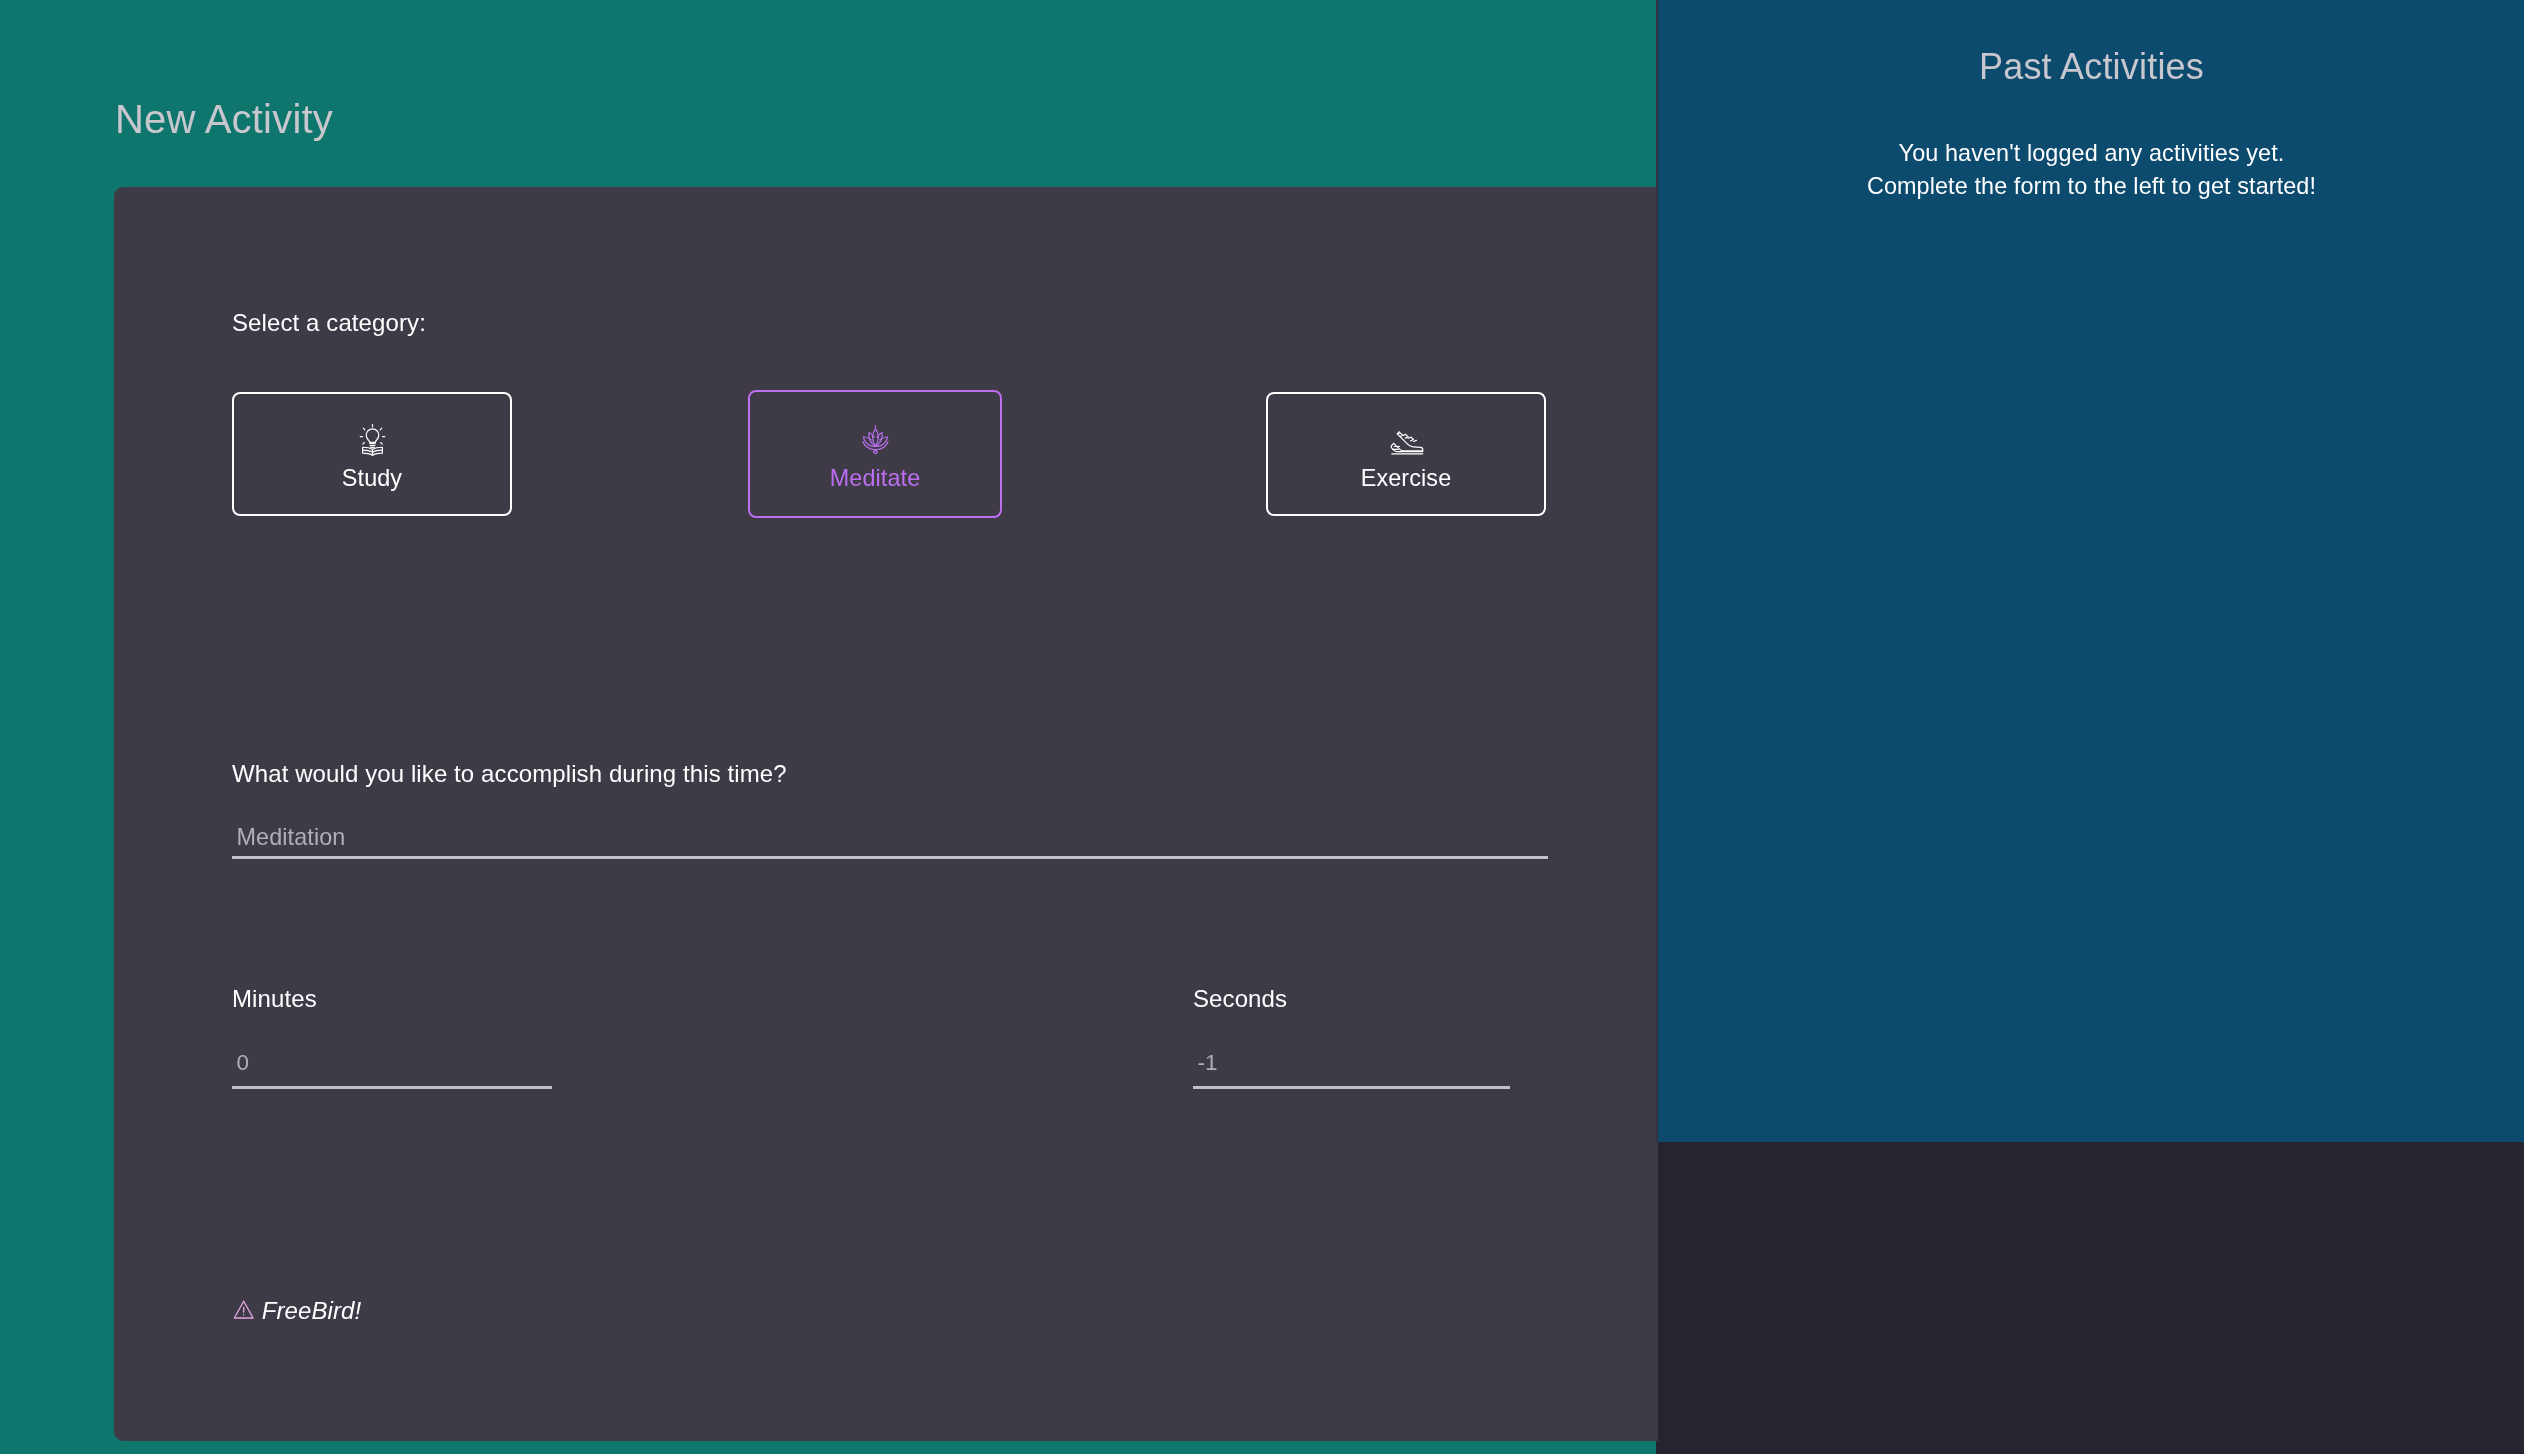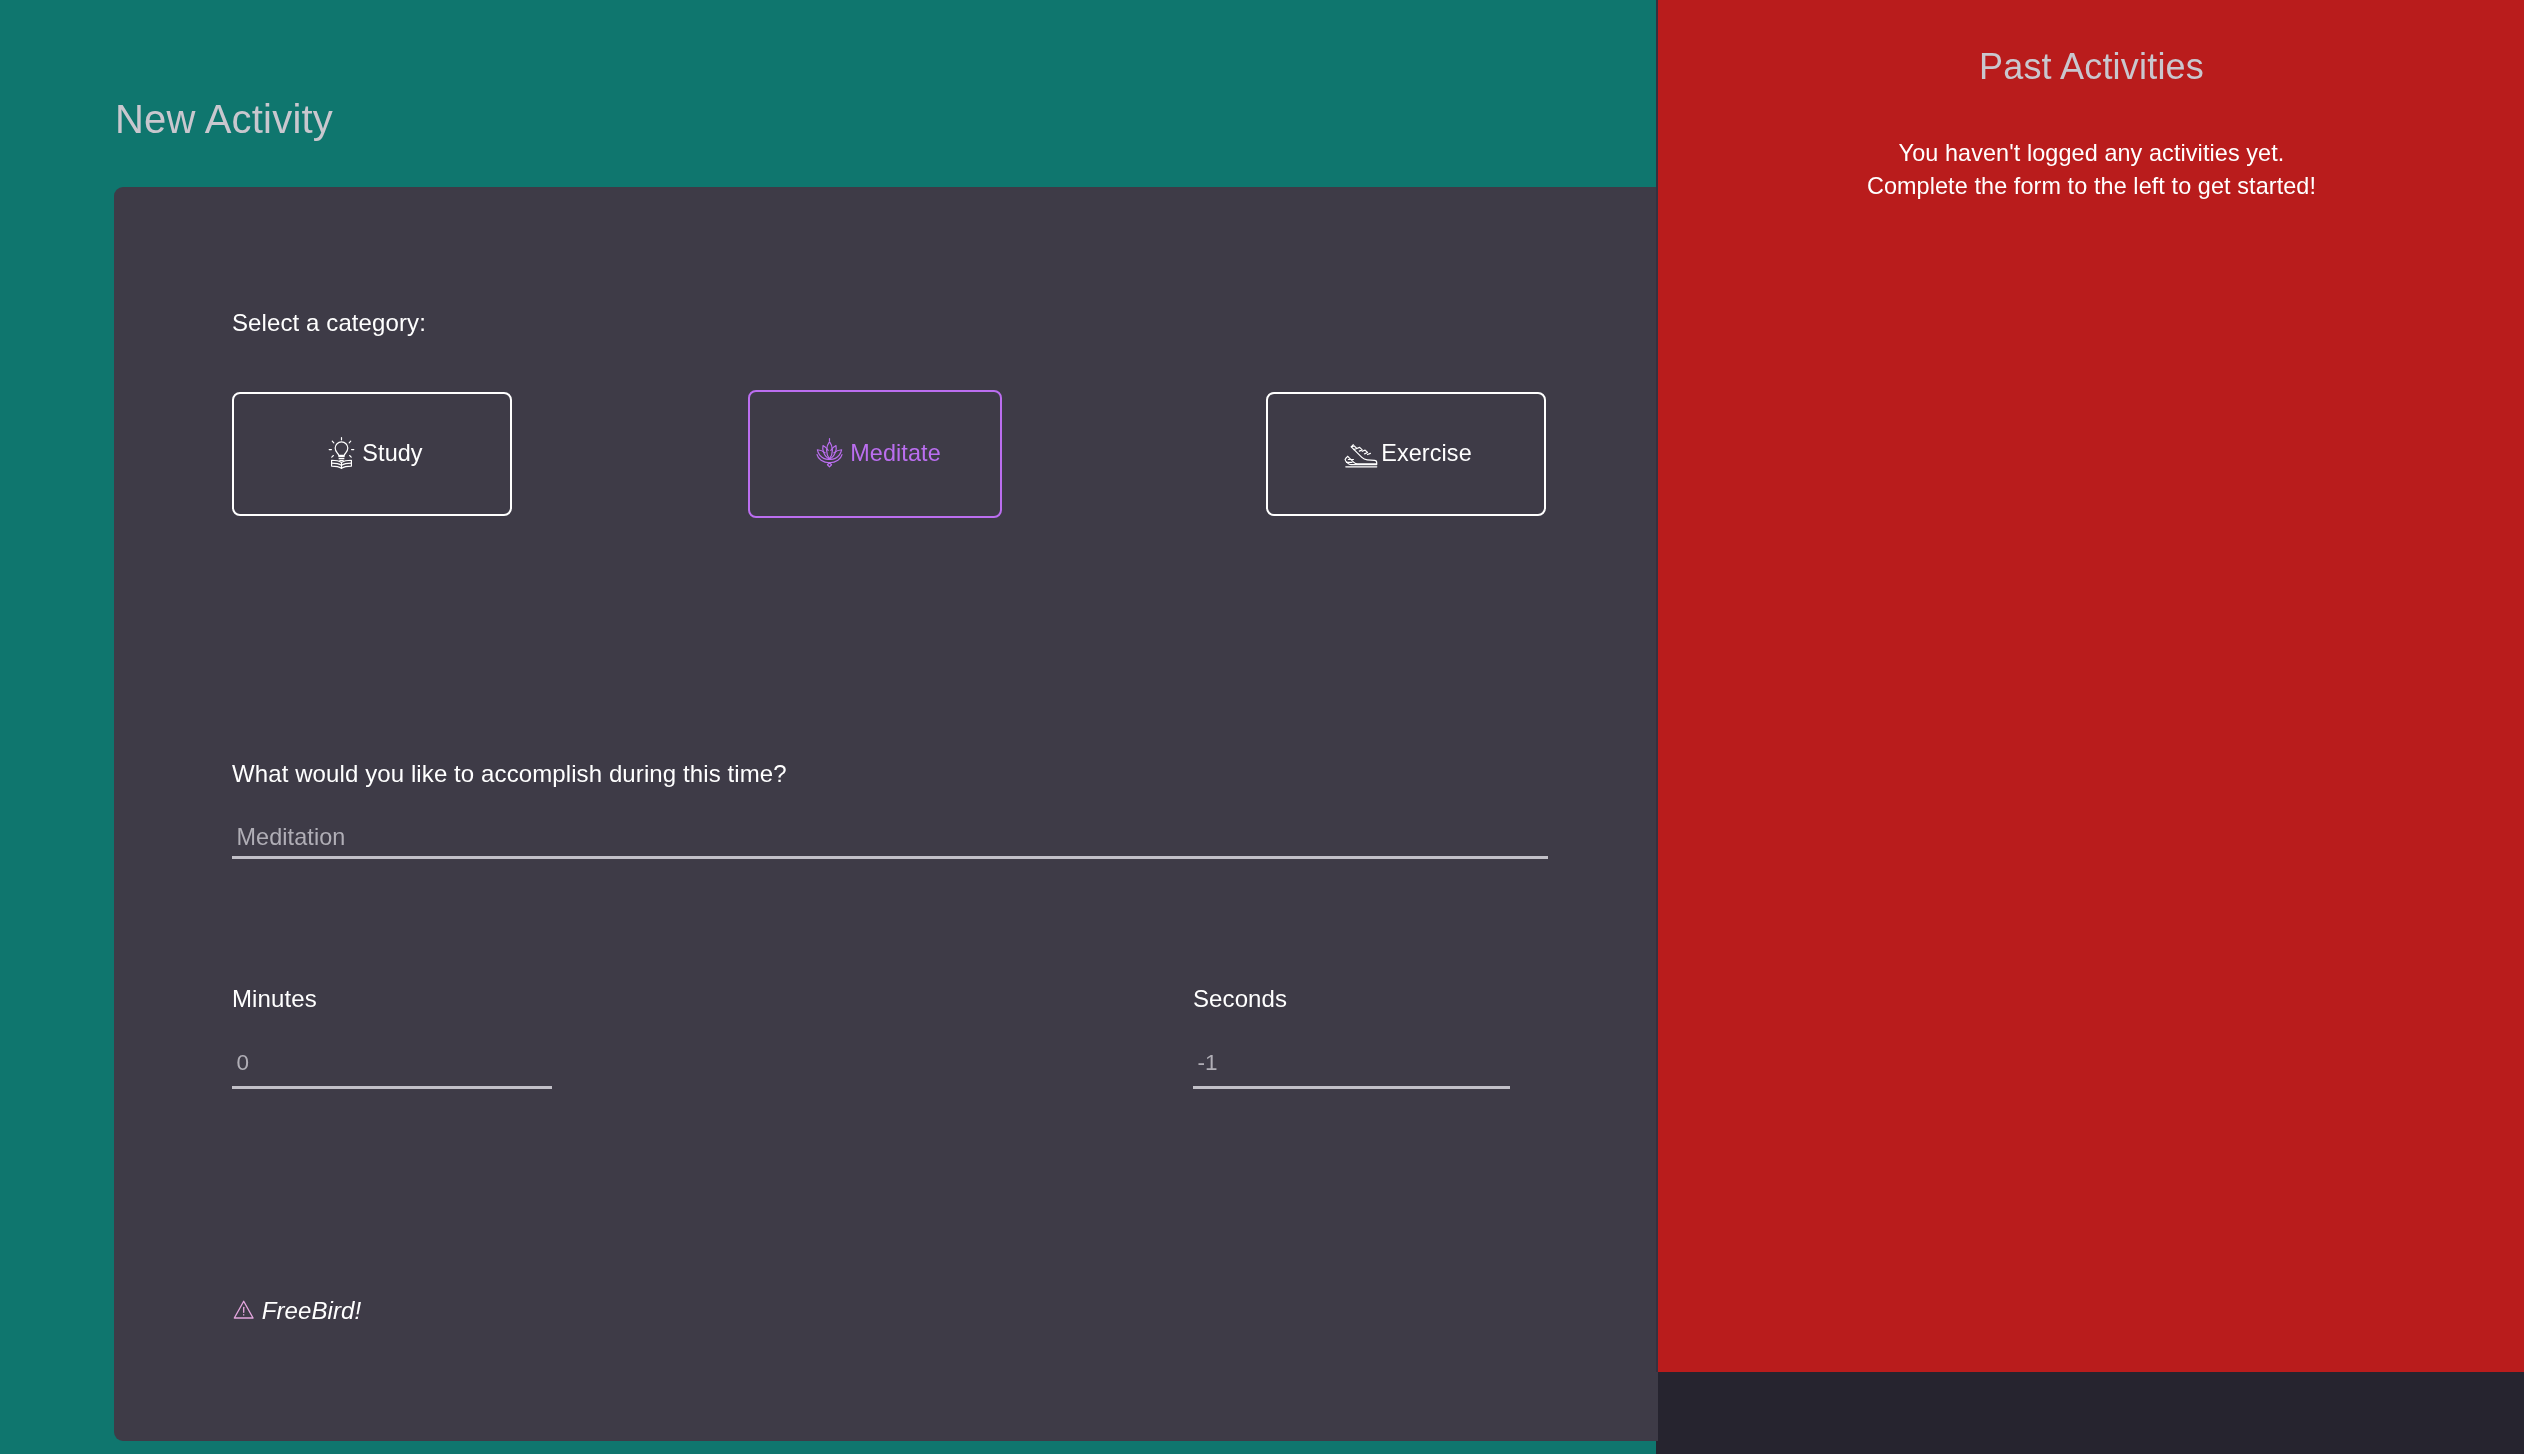--- a/index.html
+++ b/index.html
@@ -84,20 +84,21 @@
 
   .cat-card {
     position: absolute;
     top: 0;
     width: 280px;
     height: 124px;
     border: 2.7px solid #ffffff;
     border-radius: 8px;
     background: transparent;
     display: flex;
+    flex-direction: column;
     align-items: center;
     justify-content: center;
     box-sizing: border-box;
     cursor: pointer;
   }
   .cat-card.c0 { left: 0px; }
   .cat-card.c1 { left: 516px; width: 254px; height: 128px; top: -1.8px; }
   .cat-card.c2 { left: 1034px; }
 
   .cat-card.selected {
@@ -195,22 +196,22 @@
     font-size: 24px;
     color: #ffffff;
     letter-spacing: 0.1px;
     font-style: italic;
   }
 
   
   .right-col {
     position: relative;
     width: 869px;
-    height: 1372px;
-    background: #b91c1c;
+    height: 1142px;
+    background: #0c4a6e;
     flex: 0 0 869px;
     border-left: 2.7px solid #343240;
     box-sizing: border-box;
   }
 
   .past-title {
     position: absolute;
     top: 49px;
     left: 0;
     width: 100%;

